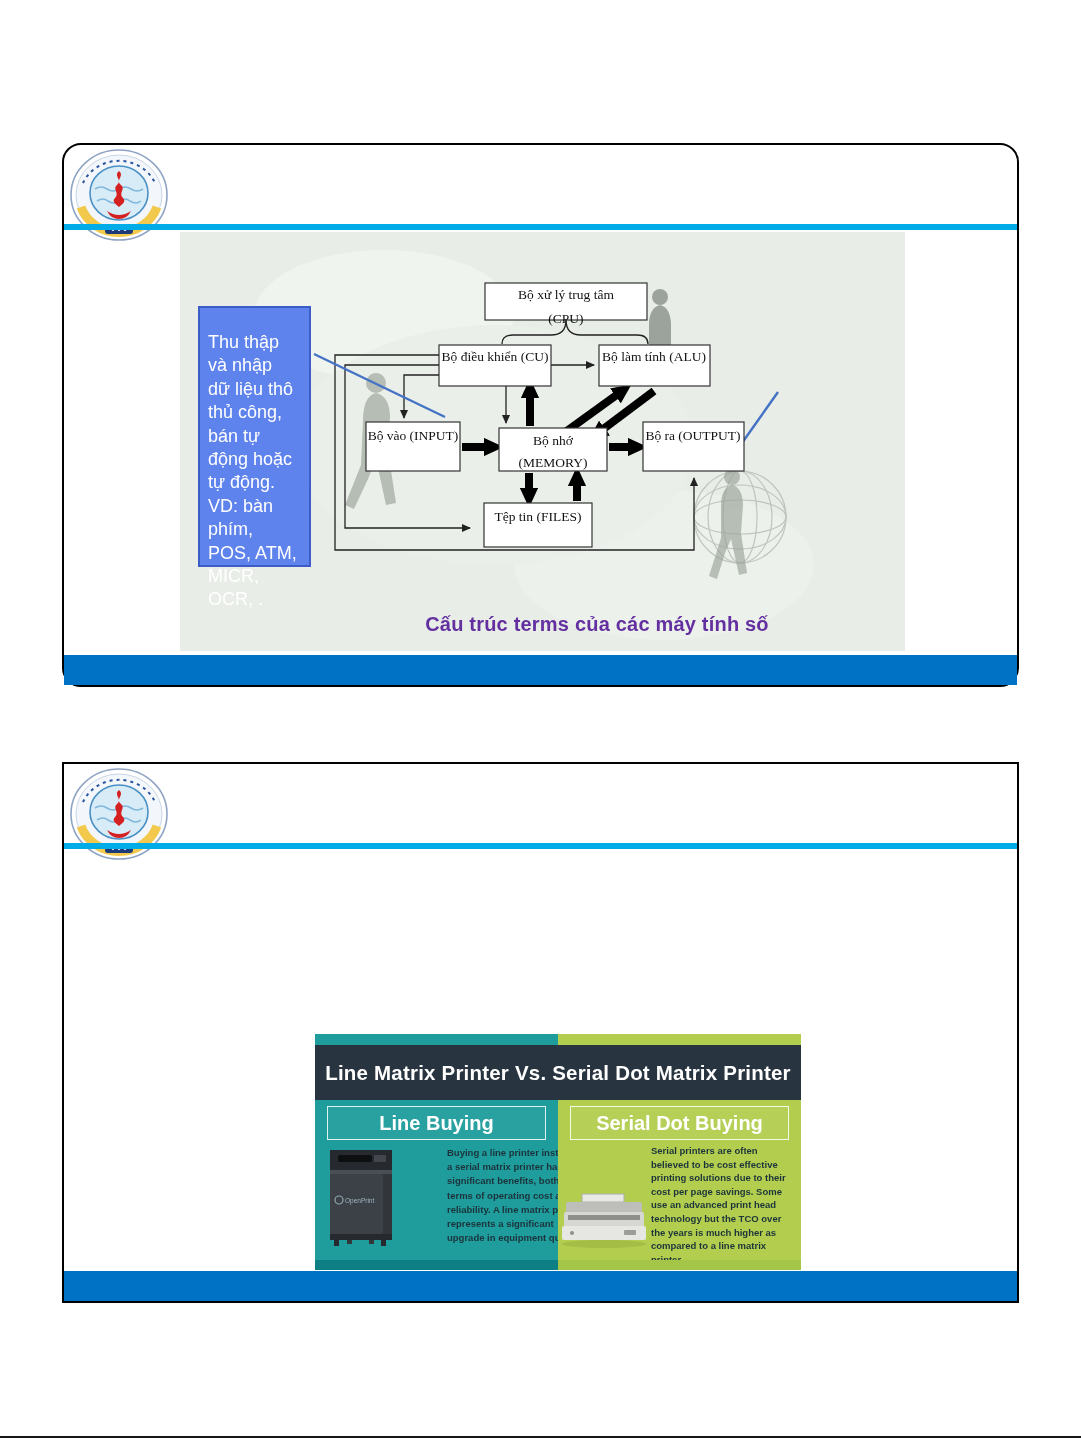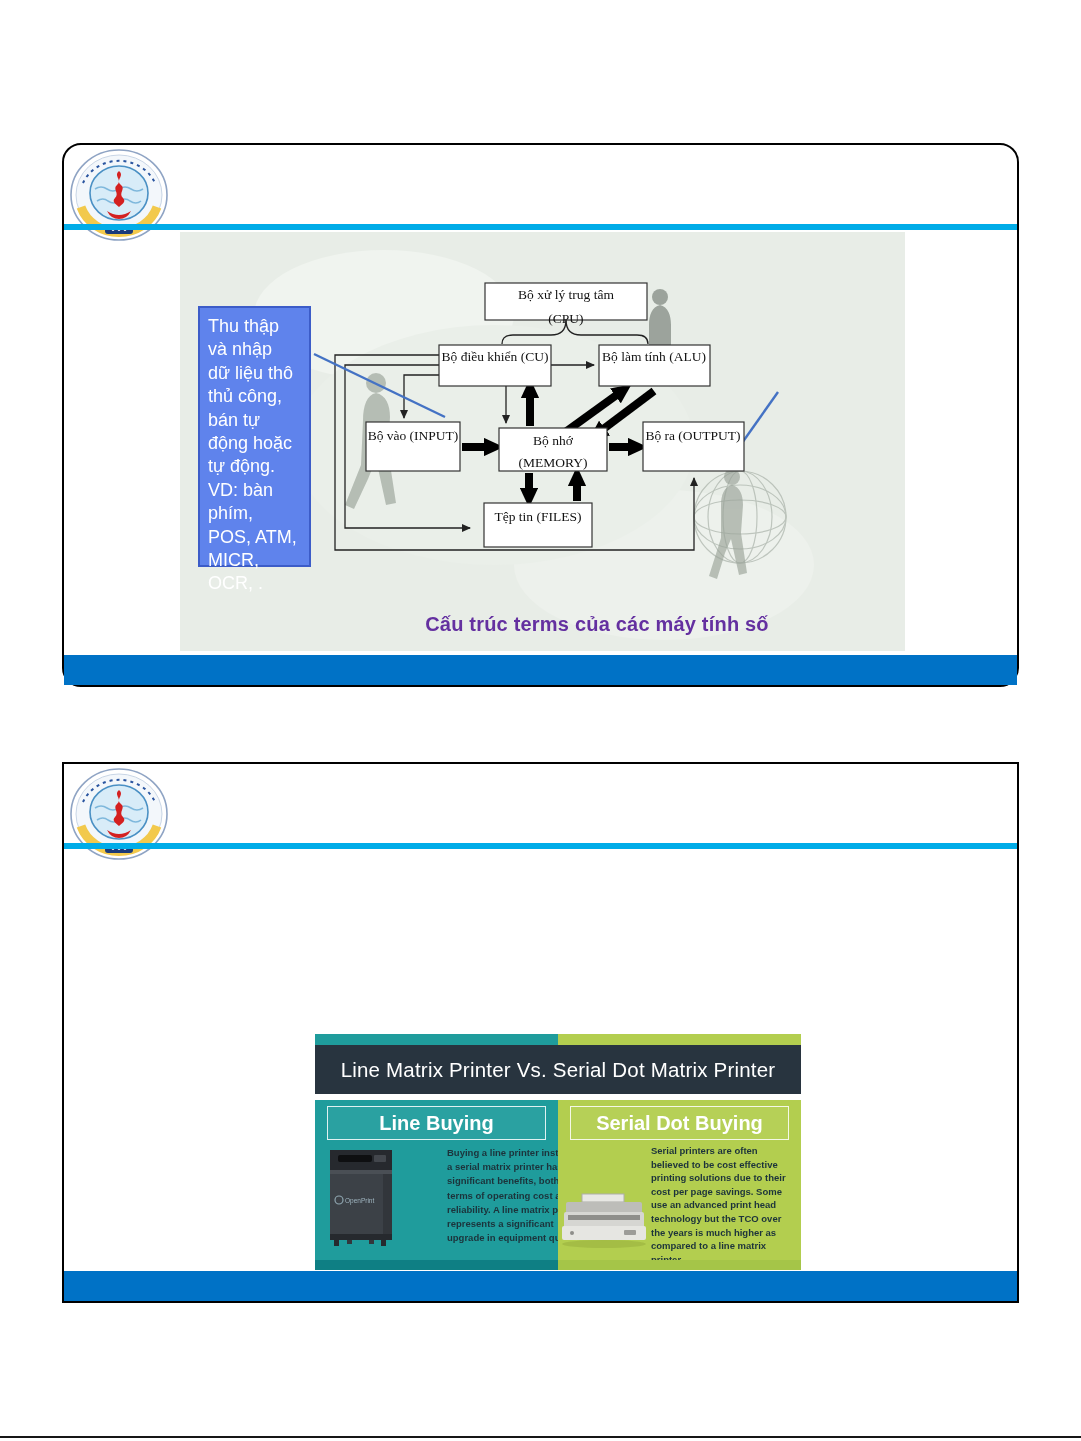--- a/index.html
+++ b/index.html
@@ -8,30 +8,30 @@
   .slide{position:absolute;left:62px;width:957px;background:#ffffff;border:2px solid #000;box-sizing:border-box;}
   .slide1{top:143px;height:544px;border-radius:19px;}
   .slide2{top:762px;height:541px;}
   .logo{position:absolute;left:5px;top:4px;width:100px;height:93px;}
   .cyan-rule{position:absolute;left:0;top:79px;width:100%;height:6px;background:#00ACE8;}
   .footer-bar{position:absolute;left:0;bottom:0;width:100%;height:30px;background:#0072C6;}
   .diagram-svg{position:absolute;left:0;top:0;width:953px;height:540px;}
   .caption{position:absolute;left:318px;top:468px;width:430px;text-align:center;
            color:#6430A0;font-weight:bold;font-size:20px;letter-spacing:.2px;}
   .callout{position:absolute;background:#5F83EC;border:2px solid #3C5CC8;color:#ffffff;
-           font-size:18px;line-height:23.4px;padding:7px 10px 4px 8px;box-sizing:border-box;}
+           font-size:18px;line-height:23.4px;padding:23px 10px 4px 8px;box-sizing:border-box;}
   .callout.left{left:134px;top:161px;width:113px;height:261px;line-height:23.4px;}
   .callout.right{left:713px;top:204px;width:116px;height:187px;line-height:22.6px;}
   
   .infographic{position:absolute;left:251px;top:270px;width:486px;height:236px;}
   .ig-strip{position:absolute;left:0;top:0;width:243px;height:11px;background:#1F9C9C;}
   .ig-strip.r{left:243px;background:#B3CE4F;}
-  .ig-titleband{position:absolute;left:0;top:11px;width:100%;height:49px;background:#28343F;
+  .ig-titleband{position:absolute;left:0;top:11px;width:100%;height:55px;background:#28343F;
                 color:#fff;display:flex;align-items:center;justify-content:center;
-                font-size:20.5px;font-weight:normal;letter-spacing:.2px;}
+                font-size:20.5px;font-weight:bold;letter-spacing:.2px;}
   .ig-panel{position:absolute;top:66px;width:243px;height:160px;}
   .ig-panel.l{left:0;background:#1F9C9C;}
   .ig-panel.r{left:243px;background:#B3CE4F;}
   .ig-bstrip{position:absolute;top:226px;width:243px;height:10px;}
   .ig-bstrip.l{left:0;background:#0E7F84;}
   .ig-bstrip.r{left:243px;background:#A5C548;}
   .ig-heading{position:absolute;top:6px;left:12px;width:217px;height:32px;
               border:1px solid rgba(255,255,255,.85);background:rgba(255,255,255,.05);
               color:#fff;font-weight:bold;font-size:20px;display:flex;align-items:center;justify-content:center;}
   .ig-body{position:absolute;font-size:9.5px;font-weight:bold;color:#1C333B;}

